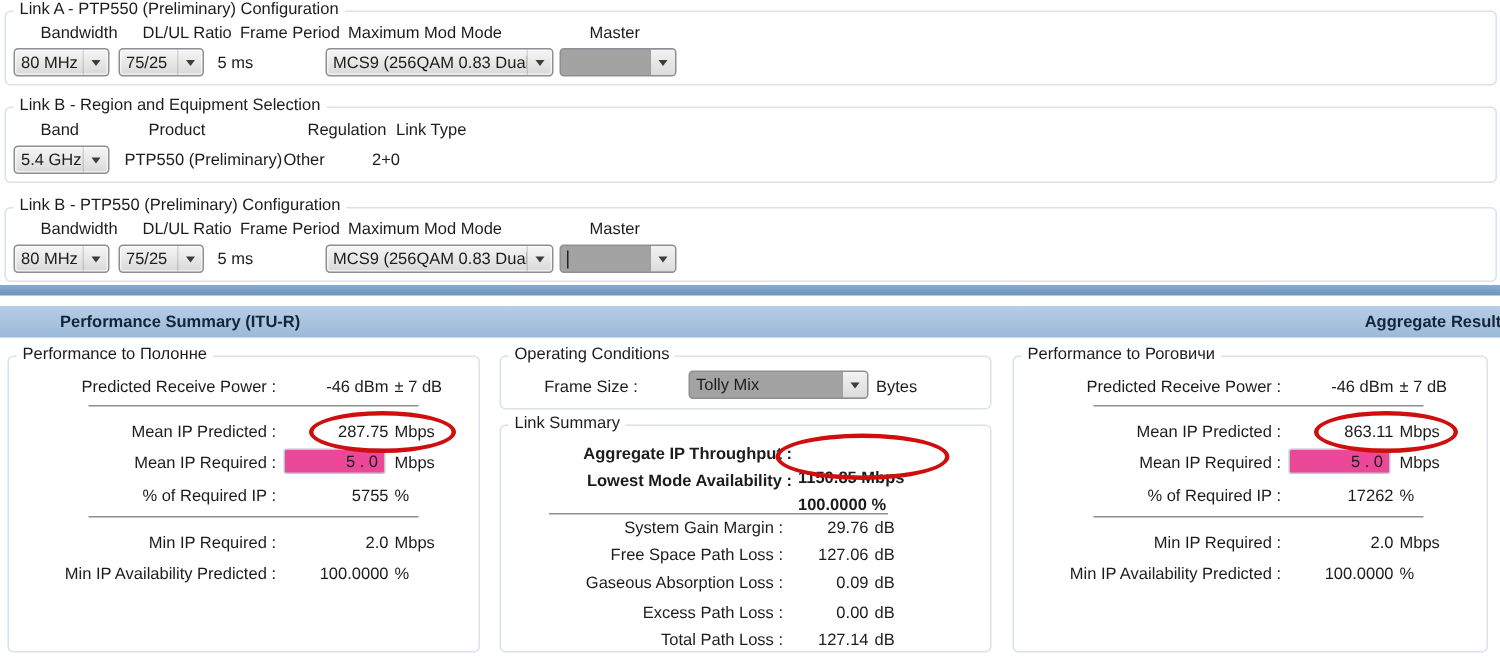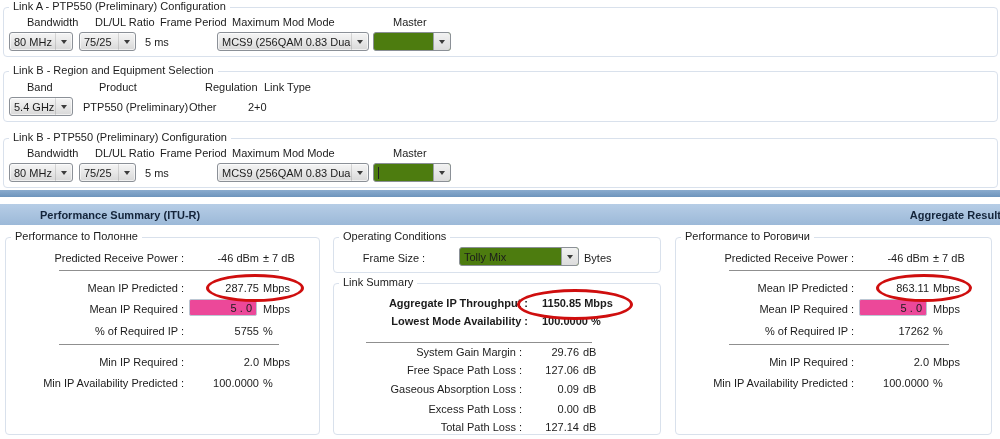--- a/index.html
+++ b/index.html
@@ -9,21 +9,21 @@
   .legend{position:absolute;top:-8px;left:5px;background:#fff;padding:0 4px;white-space:nowrap;color:#1c1c1c;}
   .flabel{position:absolute;top:8px;white-space:nowrap;padding-left:16px;}
   .ftext{position:absolute;top:28px;white-space:nowrap;}
   
   .combo{position:absolute;height:19px;border:1px solid #8b9097;border-radius:3px;
     background:linear-gradient(#f5f5f5,#e9e9e9 45%,#d8d8d8);box-sizing:border-box;
     display:flex;align-items:center;cursor:default;box-shadow:inset 0 0 0 1px rgba(255,255,255,.6);}
   .combo .ctext{flex:1;padding:0 4px;white-space:nowrap;overflow:hidden;}
   .combo .arrowbox{width:16px;align-self:stretch;display:flex;align-items:center;justify-content:center;
     border-left:1px solid rgba(0,0,0,.12);}
-  .combo.edit{background:#4d7c0f;box-shadow:none;}
+  .combo.edit{background:#a3a3a3;box-shadow:none;}
   .combo.edit .arrowbox{background:linear-gradient(#f2f2f2,#dcdcdc);border-left:1px solid #9aa0a6;
     border-radius:0 2px 2px 0;}
   .tri{width:0;height:0;border-left:3.5px solid transparent;border-right:3.5px solid transparent;
     border-top:4px solid #3c3c3c;}
   .caret{position:absolute;left:4px;top:3px;width:1px;height:12px;background:#222;}
   
   #thinbar{position:absolute;left:0;top:190px;width:1000px;height:7px;
     background:linear-gradient(#8aabce,#6d94bc);}
   #sumbar{position:absolute;left:0;top:204px;width:1000px;height:21px;
     background:linear-gradient(#b6cde6,#9cb9d8);display:flex;align-items:center;
@@ -33,21 +33,21 @@
   
   .prow{position:absolute;left:0;right:0;height:14px;white-space:nowrap;}
   .lblcol{position:absolute;left:0;width:178px;text-align:right;}
   .numcol{position:absolute;left:182px;width:71px;text-align:right;}
   .unitcol{position:absolute;left:257px;}
   .mrow .lblcol{width:188px;}
   .mrow .numcol{left:192px;width:53px;}
   .mrow .unitcol{left:249px;}
   .boldrow{font-weight:bold;text-decoration:underline;}
   .boldrow .lblcol{width:194px;}
-  .boldrow .valcol{position:absolute;left:208px;}
+  .boldrow .valcol{position:absolute;left:198px;margin-top:16px;}
   .divline{position:absolute;height:1px;background:#8f8f8f;}
   .ipinput{position:absolute;left:183px;width:62px;height:15px;border:1px solid #bcc7d3;border-radius:2px;
     font-family:"Liberation Sans",sans-serif;font-size:11px;text-align:right;padding:0 4px 0 0;color:#1c1c1c;background:#ec4899;}
   .redellipse{position:absolute;border:3px solid #cf0e0e;border-radius:50%;pointer-events:none;}
 </style>
 </head>
 <body>
 
 <div id="canvas">
 

